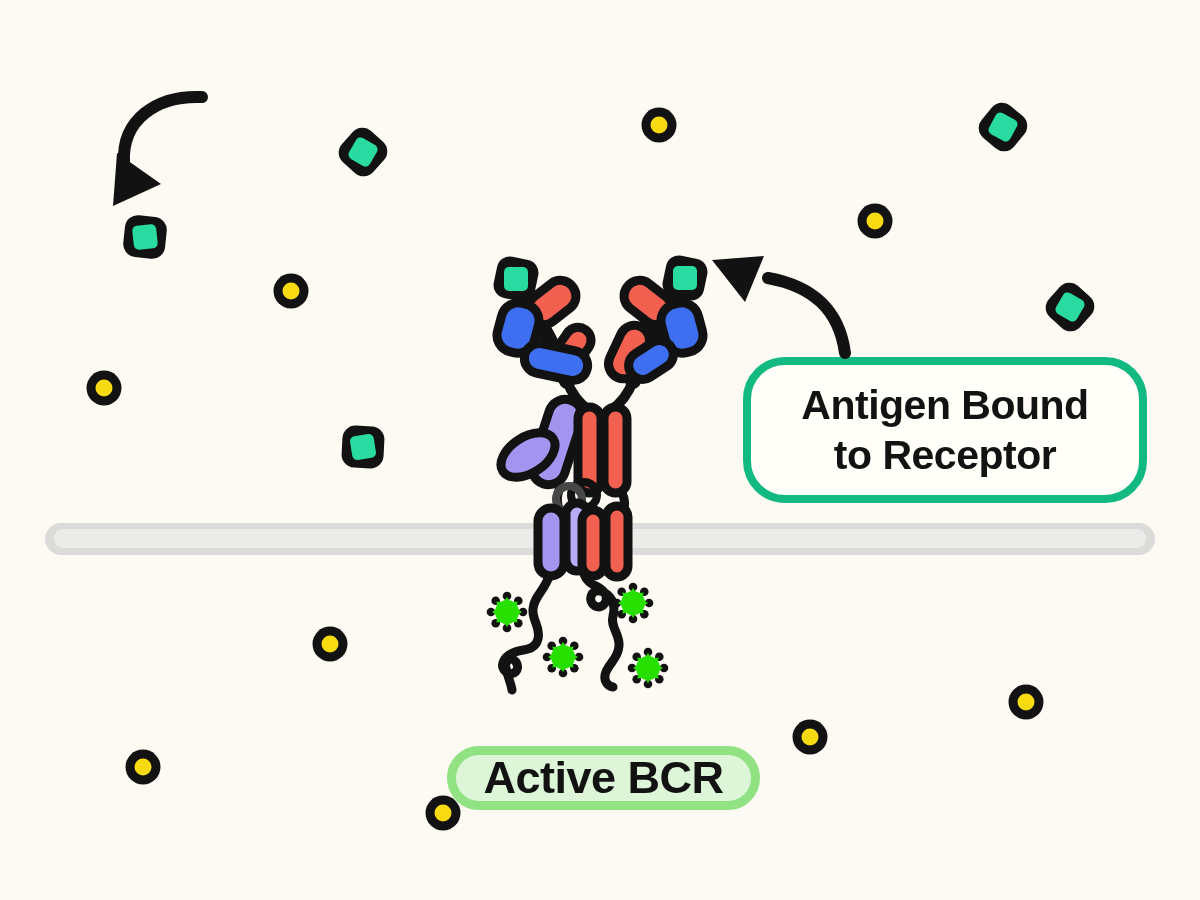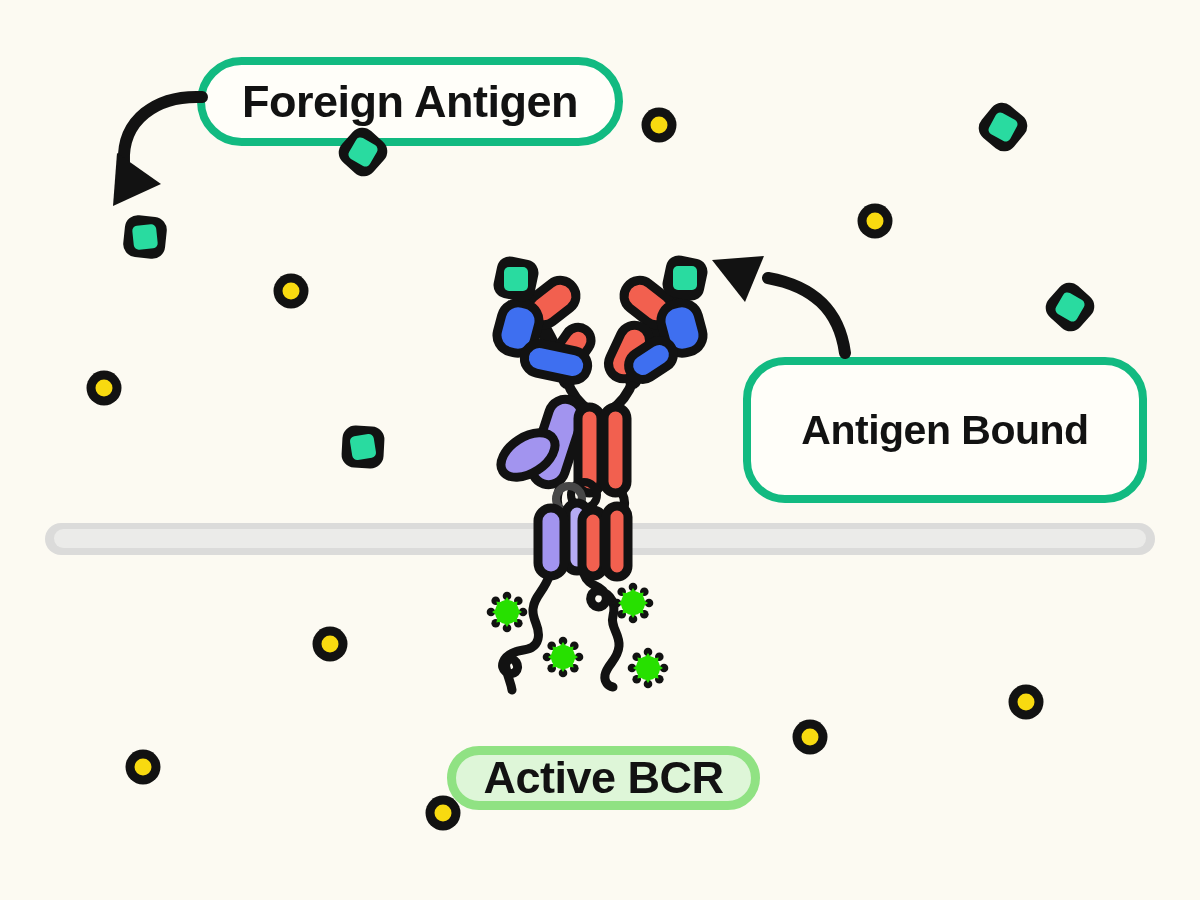--- a/index.html
+++ b/index.html
@@ -98,25 +98,23 @@
     <rect class="f-blue" x="499" y="303" width="38" height="50" rx="17" transform="rotate(15 518 328)"></rect>
     <rect class="f-red" x="554" y="333" width="40" height="26" rx="13" transform="rotate(-55 574 346)"></rect>
     <rect class="f-blue" x="524" y="347" width="64" height="30" rx="15" transform="rotate(12 556 362)"></rect>
 
     <rect class="f-red" x="622" y="287" width="52" height="31" rx="15" transform="rotate(38 648 302.5)"></rect>
     <rect class="f-blue" x="663" y="303" width="38" height="50" rx="17" transform="rotate(-15 682 328)"></rect>
     <rect class="f-red" x="614" y="324" width="30" height="56" rx="15" transform="rotate(25 629 352)"></rect>
     <rect class="f-blue" x="627" y="346" width="48" height="28" rx="14" transform="rotate(-33 651 360)"></rect>
   </svg>
 
-  <div class="label" id="label-foreign">
-    <span>Foreign Antigen</span>
-  </div>
   <div class="label" id="label-bound">
     <span>Antigen Bound</span>
+    <span>to Receptor</span>
   </div>
   <div class="label" id="label-active">
     <span>Active BCR</span>
   </div>
 
   <svg id="overlay-svg" class="layer" viewBox="0 0 1200 900">
     <path class="arrow-line" d="M202,97 C156,95 122,120 124,162"></path>
     <polygon class="arrow-head" points="113,206 117,153 161,184"></polygon>
     <path class="arrow-line" d="M845,353 C839,309 812,286 768,278"></path>
     <polygon class="arrow-head" points="712,260 764,256 745,302"></polygon>

